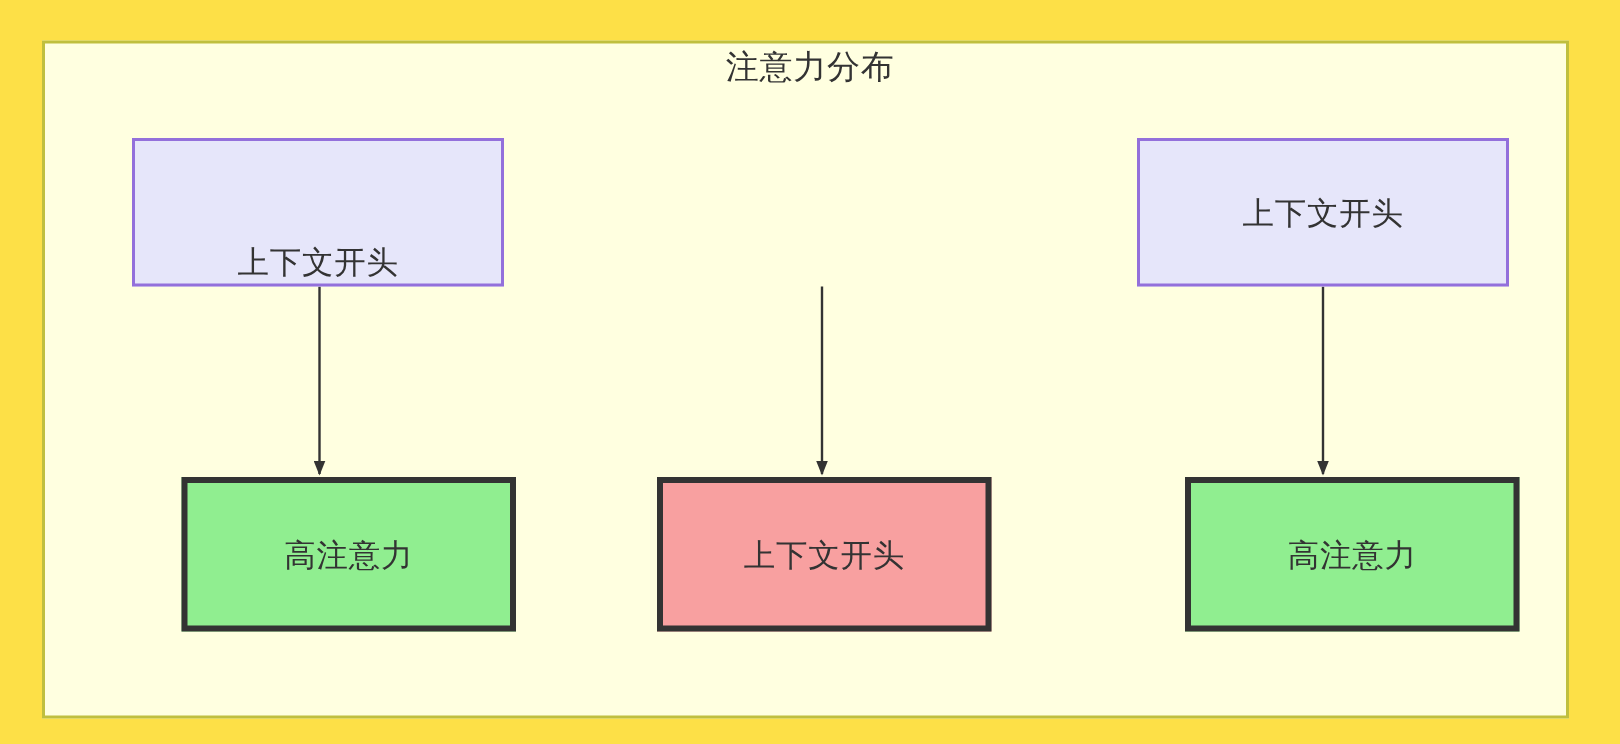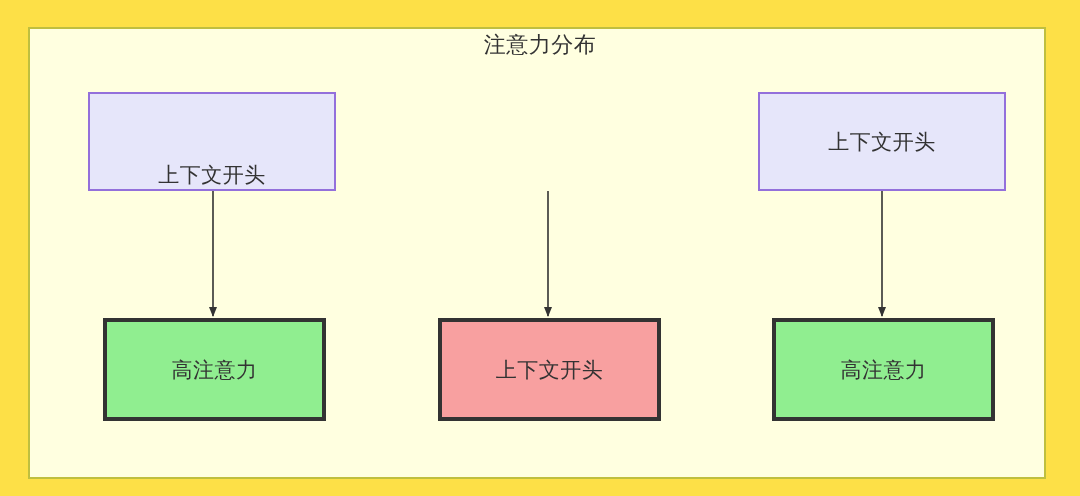--- a/index.html
+++ b/index.html
@@ -58,21 +58,21 @@
     top: 92px;
     background: #e6e6fa;
     border: 2px solid #9370db;
   }
   .node-bottom {
     width: 223px;
     height: 103px;
     top: 318px;
     border: 4px solid #333333;
   }
-  .fill-green { background: #90ee90; }
+  .fill-green { background: #90ee90; margin-left: 18px; }
   .fill-red   { background: #f8a0a0; }
 
   #col0-top { left: 88px; align-items: flex-end; }
   #col1-top { left: 421px; }
   #col2-top { left: 758px; }
 
   #col0-bottom { left: 103px; }
   #col1-bottom { left: 438px; }
   #col2-bottom { left: 772px; }
 

